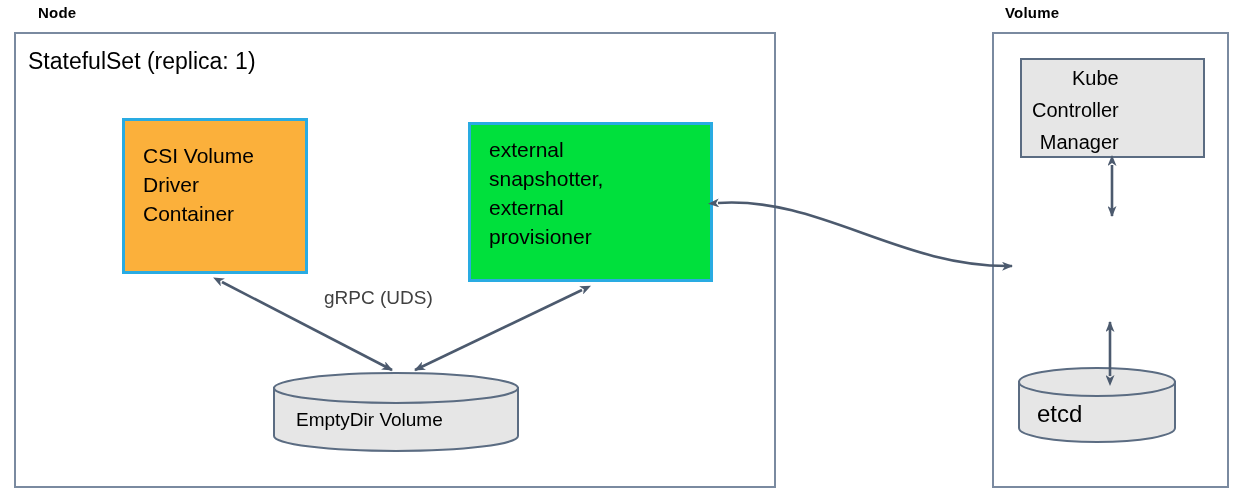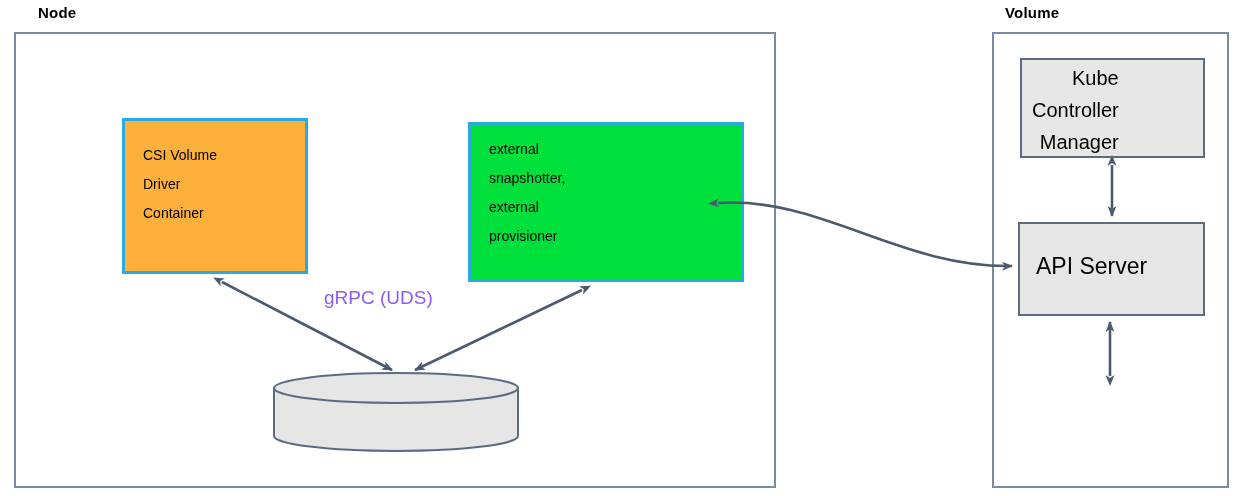--- a/index.html
+++ b/index.html
@@ -47,29 +47,29 @@
   .ext-box {
     background: #00E03C;
     border: 3px solid #29ABE2;
   }
   .grey-box {
     background: #E6E6E6;
     border: 2px solid #5b6c82;
   }
   .box-text {
     position: absolute;
-    font-size: 14px;
+    font-size: 21px;
     line-height: 29px;
     color: #000000;
     white-space: pre-line;
   }
   .edge-label {
     position: absolute;
     font-size: 19px;
-    color: #8b5cf6;
+    color: #404040;
     white-space: nowrap;
   }
   .cyl-text {
     position: absolute;
     font-size: 19px;
     color: #000000;
     white-space: nowrap;
   }
   .cyl-text.big {
     font-size: 24px;
@@ -91,53 +91,59 @@
 <body>
 
 <div id="canvas">
 
   <div class="zone-label" style="left:26px; top:4px;">Node</div>
 
   <div class="zone-label" style="left:993px; top:4px;">Volume</div>
 
   <div class="zone-box" style="left:14px; top:32px; width:762px; height:456px;"></div>
 
+  <div class="zone-title" style="left:28px; top:48px;">StatefulSet (replica: 1)</div>
 
   <div class="zone-box" style="left:992px; top:32px; width:237px; height:456px;"></div>
 
   <div class="node-box-inner csi-box" style="left:122px; top:118px; width:186px; height:156px;">
     <div class="box-text" style="left:18px; top:20px;">CSI Volume
 Driver
 Container</div>
   </div>
 
-  <div class="node-box-inner ext-box" style="left:468px; top:122px; width:276px; height:160px;">
+  <div class="node-box-inner ext-box" style="left:468px; top:122px; width:245px; height:160px;">
     <div class="box-text" style="left:18px; top:10px;">external
 snapshotter,
 external
 provisioner</div>
   </div>
 
   <div style="position:absolute; left:272px; top:371px; width:248px; height:82px;">
     <svg class="cyl" width="248" height="82" viewBox="0 0 248 82">
       <path d="M2,17 L2,65 A122,15 0 0 0 246,65 L246,17 Z" fill="#E6E6E6" stroke="#5b6c82" stroke-width="2"></path>
       <ellipse cx="124" cy="17" rx="122" ry="15" fill="#E6E6E6" stroke="#5b6c82" stroke-width="2"></ellipse>
     </svg>
+    <div class="cyl-text" style="left:24px; top:38px;">EmptyDir Volume</div>
   </div>
 
   <div class="node-box-inner grey-box" style="left:1020px; top:58px; width:185px; height:100px;">
     <div class="box-text" style="left:10px; top:2px; font-size:20px; line-height:32px;text-align:right;">Kube
 Controller
 Manager</div>
   </div>
 
-  <div class="node-box-inner grey-box" style="left:1018px; top:222px; width:187px; height:94px;">
-    <div class="box-text" style="left:16px; top:28px; font-size:23px;">API Server</div>
+
+  <div style="position:absolute; left:1017px; top:367px; width:160px; height:78px;">
+    <svg class="cyl" width="160" height="78" viewBox="0 0 160 78">
+      <path d="M2,15 L2,61 A78,14 0 0 0 158,61 L158,15 Z" fill="#E6E6E6" stroke="#5b6c82" stroke-width="2"></path>
+      <ellipse cx="80" cy="15" rx="78" ry="14" fill="#E6E6E6" stroke="#5b6c82" stroke-width="2"></ellipse>
+    </svg>
+    <div class="cyl-text big" style="left:20px; top:33px;">etcd</div>
   </div>
-
 
   <svg class="overlay">
     <defs>
       <marker id="ah" markerWidth="11" markerHeight="9" refX="10" refY="4.5" orient="auto" markerUnits="userSpaceOnUse">
         <path d="M0,0 L11,4.5 L0,9 L3,4.5 Z" fill="#4c5a6e"></path>
       </marker>
       <marker id="ah-start" markerWidth="11" markerHeight="9" refX="1" refY="4.5" orient="auto-start-reverse" markerUnits="userSpaceOnUse">
         <path d="M0,0 L11,4.5 L0,9 L3,4.5 Z" fill="#4c5a6e"></path>
       </marker>
     </defs>

